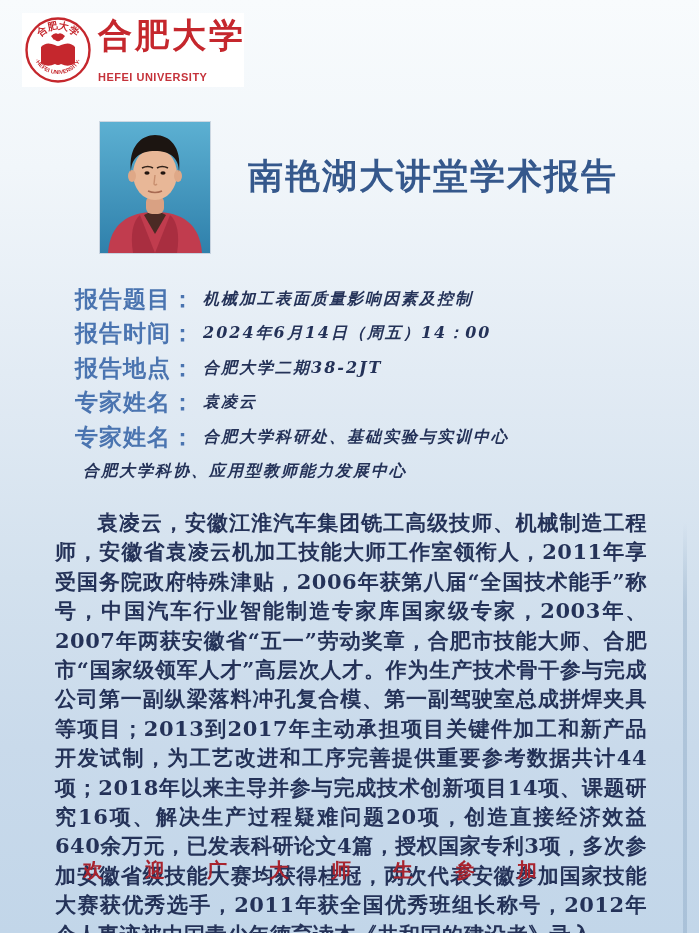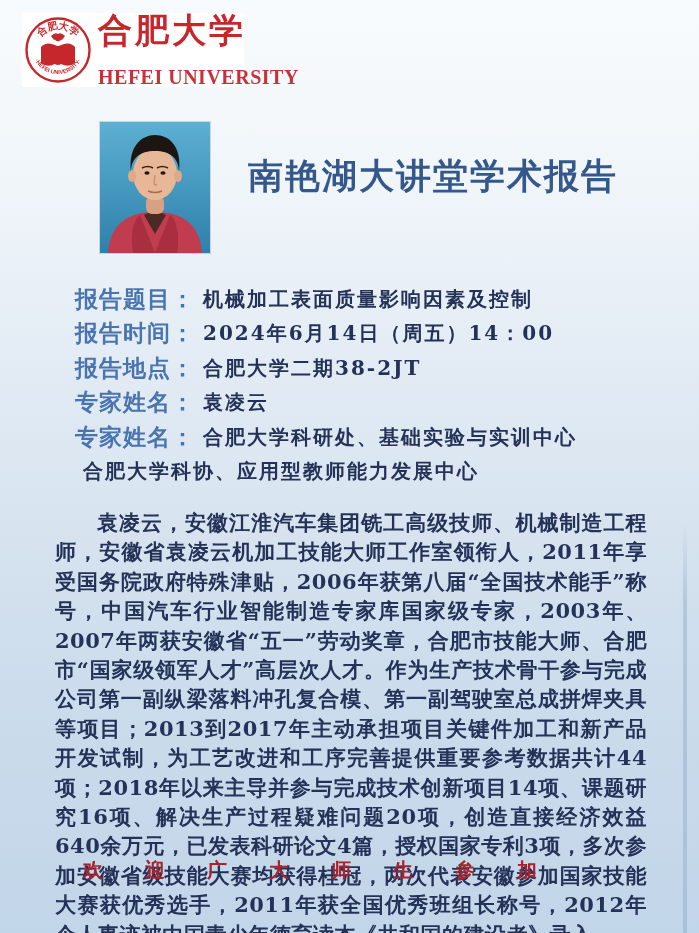--- a/index.html
+++ b/index.html
@@ -22,22 +22,22 @@
     position:absolute;left:22px;top:13px;width:218px;height:74px;
     background:#ffffff;display:flex;align-items:center;gap:6px;padding:0 2px;
   }
   .seal{flex:0 0 auto;}
   .logo-text{display:flex;flex-direction:column;justify-content:center;line-height:1;}
   .logo-zh{
     font-size:34px;font-weight:bold;color:#c5272d;letter-spacing:3px;
     font-family:"DejaVu Serif", serif;white-space:nowrap;
   }
   .logo-en{
-    font-size:20px;font-weight:bold;color:#c5323a;letter-spacing:.5px;margin-top:20px;
-    font-family:Liberation Serif, serif;white-space:nowrap;
+    font-size:11px;font-weight:bold;color:#c5323a;letter-spacing:.5px;margin-top:20px;
+    font-family:Liberation Sans, sans-serif;white-space:nowrap;
   }
 
   
   .photo{
     position:absolute;left:100px;top:122px;width:110px;height:131px;
     box-shadow:0 0 0 1px rgba(90,120,150,.25);
   }
   .main-title{
     position:absolute;left:248px;top:153px;width:400px;margin:0;
     font-size:35px;font-weight:bold;color:#35588c;letter-spacing:2px;
@@ -45,22 +45,23 @@
   }
 
   
   .fields{position:absolute;left:75px;top:282px;width:580px;}
   .field-row{height:34.5px;display:flex;align-items:center;white-space:nowrap;}
   .field-label{
     font-size:23px;font-weight:bold;color:#4a74b0;letter-spacing:1px;
     flex:0 0 auto;min-width:118px;
   }
   .field-value{
-    font-size:20px;font-weight:bold;color:#243258;letter-spacing:2px;
+    font-size:16px;font-weight:bold;color:#243258;letter-spacing:2px;
     margin-left:8px;
+    font-style:italic;
   }
 
   
   .bio{
     position:absolute;left:55px;top:508px;width:592px;margin:0;
     font-size:21px;line-height:29.4px;font-weight:bold;color:#243258;
     text-align:justify;text-indent:2em;letter-spacing:.5px;
     font-family:"DejaVu Serif", serif;
   }
 

